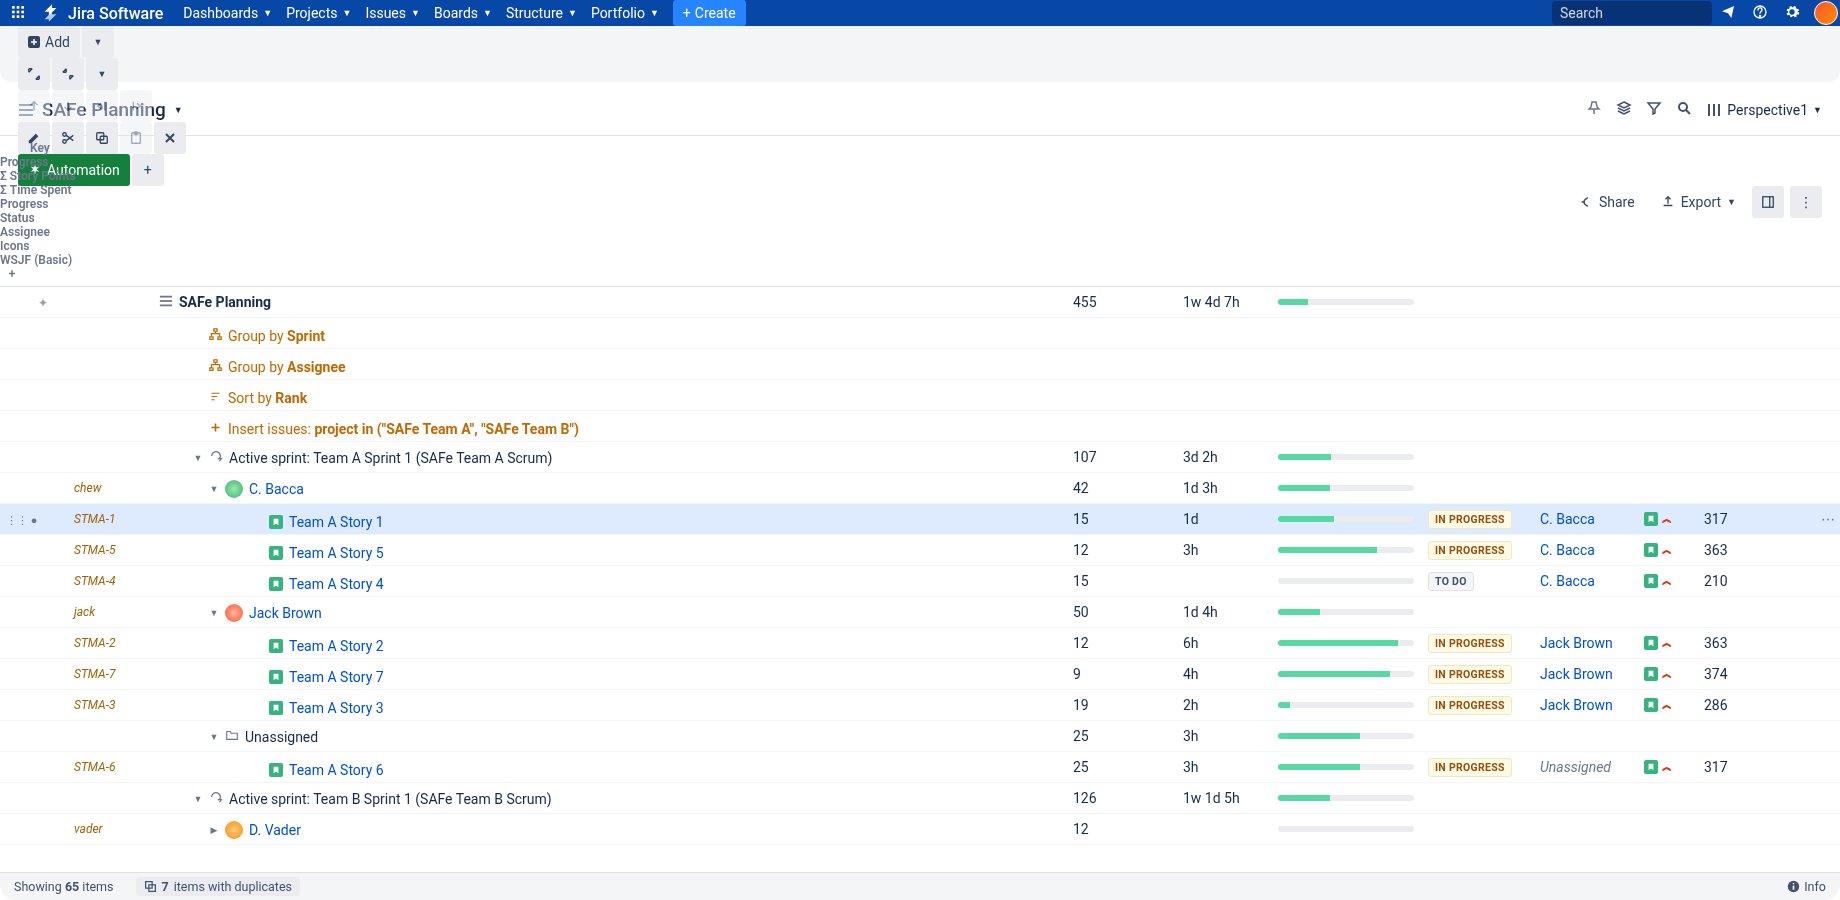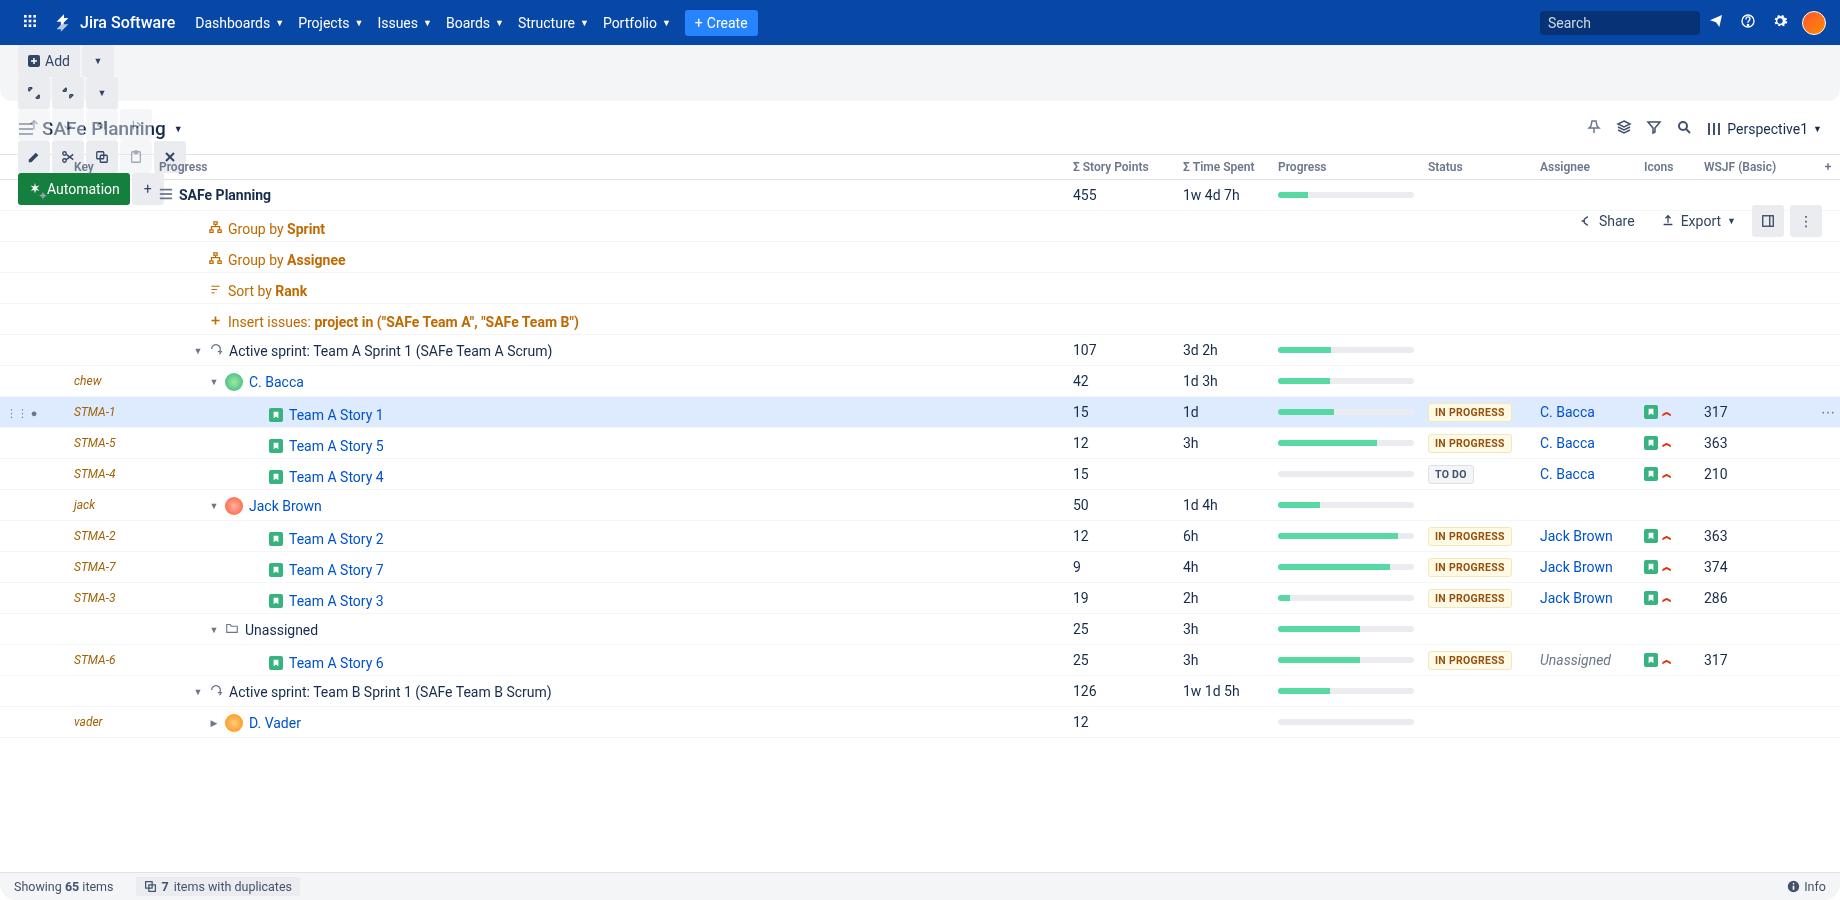--- a/index.html
+++ b/index.html
@@ -1,19 +1,19 @@
 <!DOCTYPE html>
 <html><head>
 <meta charset="utf-8">
 <style>
 * { box-sizing: border-box; margin: 0; padding: 0; font-family: -apple-system, BlinkMacSystemFont, "Segoe UI", Roboto, sans-serif; }
 body { background: #fff; color: #172B4D; font-size: 14px; overflow: hidden; }
 
 
-.top-nav { background: #0747A6; height: 45px; display: flex; align-items: center; padding: 0 14px; color: #fff; }
+.top-nav { background: #0747A6; height: 26px; display: flex; align-items: center; padding: 0 2px; color: #fff; }
 .top-nav .hamburger { padding: 6px 8px; cursor: pointer; }
 .top-nav .logo { display: flex; align-items: center; padding: 0 8px; font-weight: 500; font-size: 16px; }
 .top-nav .logo svg { margin-right: 6px; }
 .top-nav .menu { display: flex; gap: 14px; margin-left: 12px; }
 .top-nav .menu-item { display: flex; align-items: center; gap: 5px; cursor: pointer; font-size: 14px; }
 .top-nav .create-btn { background: #2684ff; padding: 5px 10px; border-radius: 3px; margin-left: 14px; display: flex; align-items: center; gap: 4px; cursor: pointer; }
 .top-nav .spacer { flex: 1; }
 .top-nav .search { background: rgba(9,30,66,.48); border-radius: 4px; padding: 4px 8px; display: flex; align-items: center; width: 160px; }
 .top-nav .search input { background: transparent; border: none; color: #fff; outline: none; flex: 1; font-size: 14px; }
 .top-nav .search input::placeholder { color: rgba(255,255,255,.8); }
@@ -34,21 +34,21 @@
 
 .title-bar { display: flex; align-items: center; padding: 16px 18px 14px; }
 .title-bar .title { font-size: 19px; font-weight: 500; display: flex; align-items: center; gap: 8px; cursor: pointer; }
 .title-bar .title-icons { display: flex; align-items: center; gap: 5px; color: #6B778C; }
 .title-bar .title-right { margin-left: auto; display: flex; align-items: center; gap: 14px; }
 .title-bar .ticon { cursor: pointer; color: #6B778C; }
 .title-bar .persp { display: flex; align-items: center; gap: 5px; cursor: pointer; }
 
 
 .table-wrap { border-top: 1px solid #dfe1e6; }
-.thead { display: flex; padding: 5px 0; border-bottom: 1px solid #dfe1e6; color: #6B778C; font-size: 12px; font-weight: 600; }
+.thead { display: flex; padding: 5px 0; border-bottom: 1px solid #dfe1e6; color: #6B778C; font-size: 12px; font-weight: 600; flex-direction: column; }
 .col-handle { width: 44px; }
 .col-key { width: 115px; padding-left: 30px; }
 .col-summary { flex: 1; }
 .col-sp { width: 110px; }
 .col-ts { width: 95px; }
 .col-progress { width: 150px; }
 .col-status { width: 112px; }
 .col-assignee { width: 104px; }
 .col-icons { width: 60px; }
 .col-wsjf { width: 112px; }

